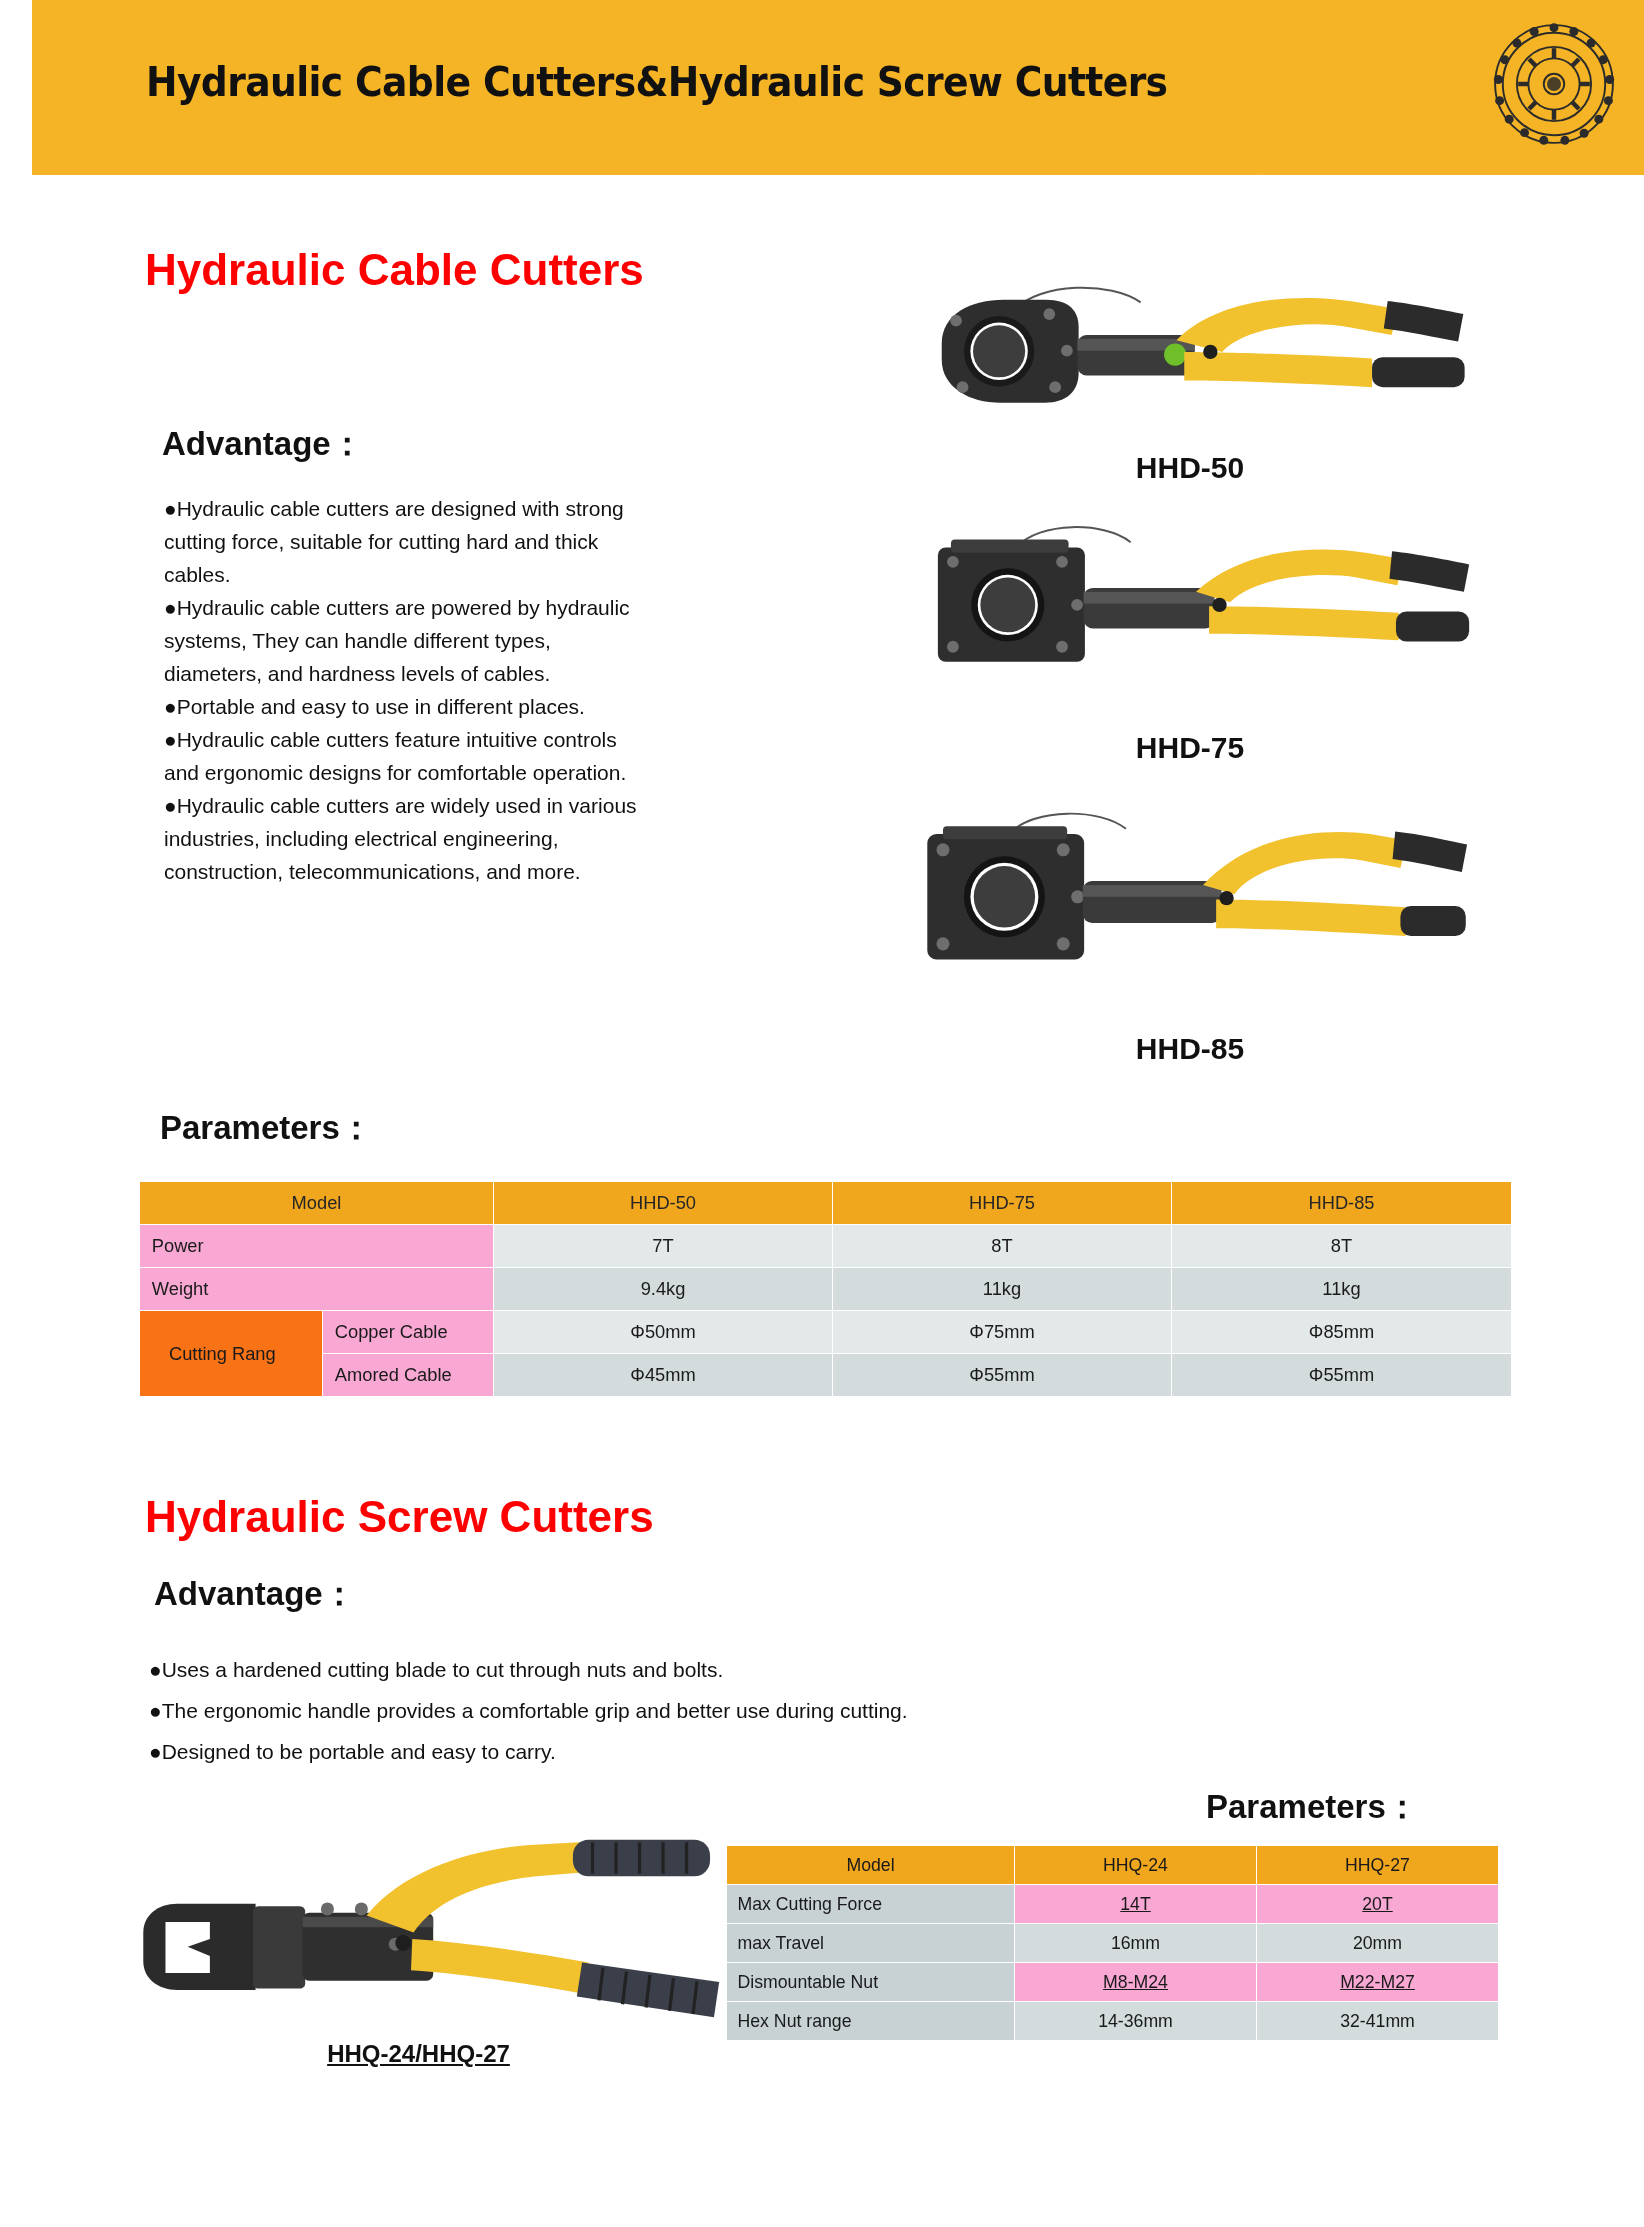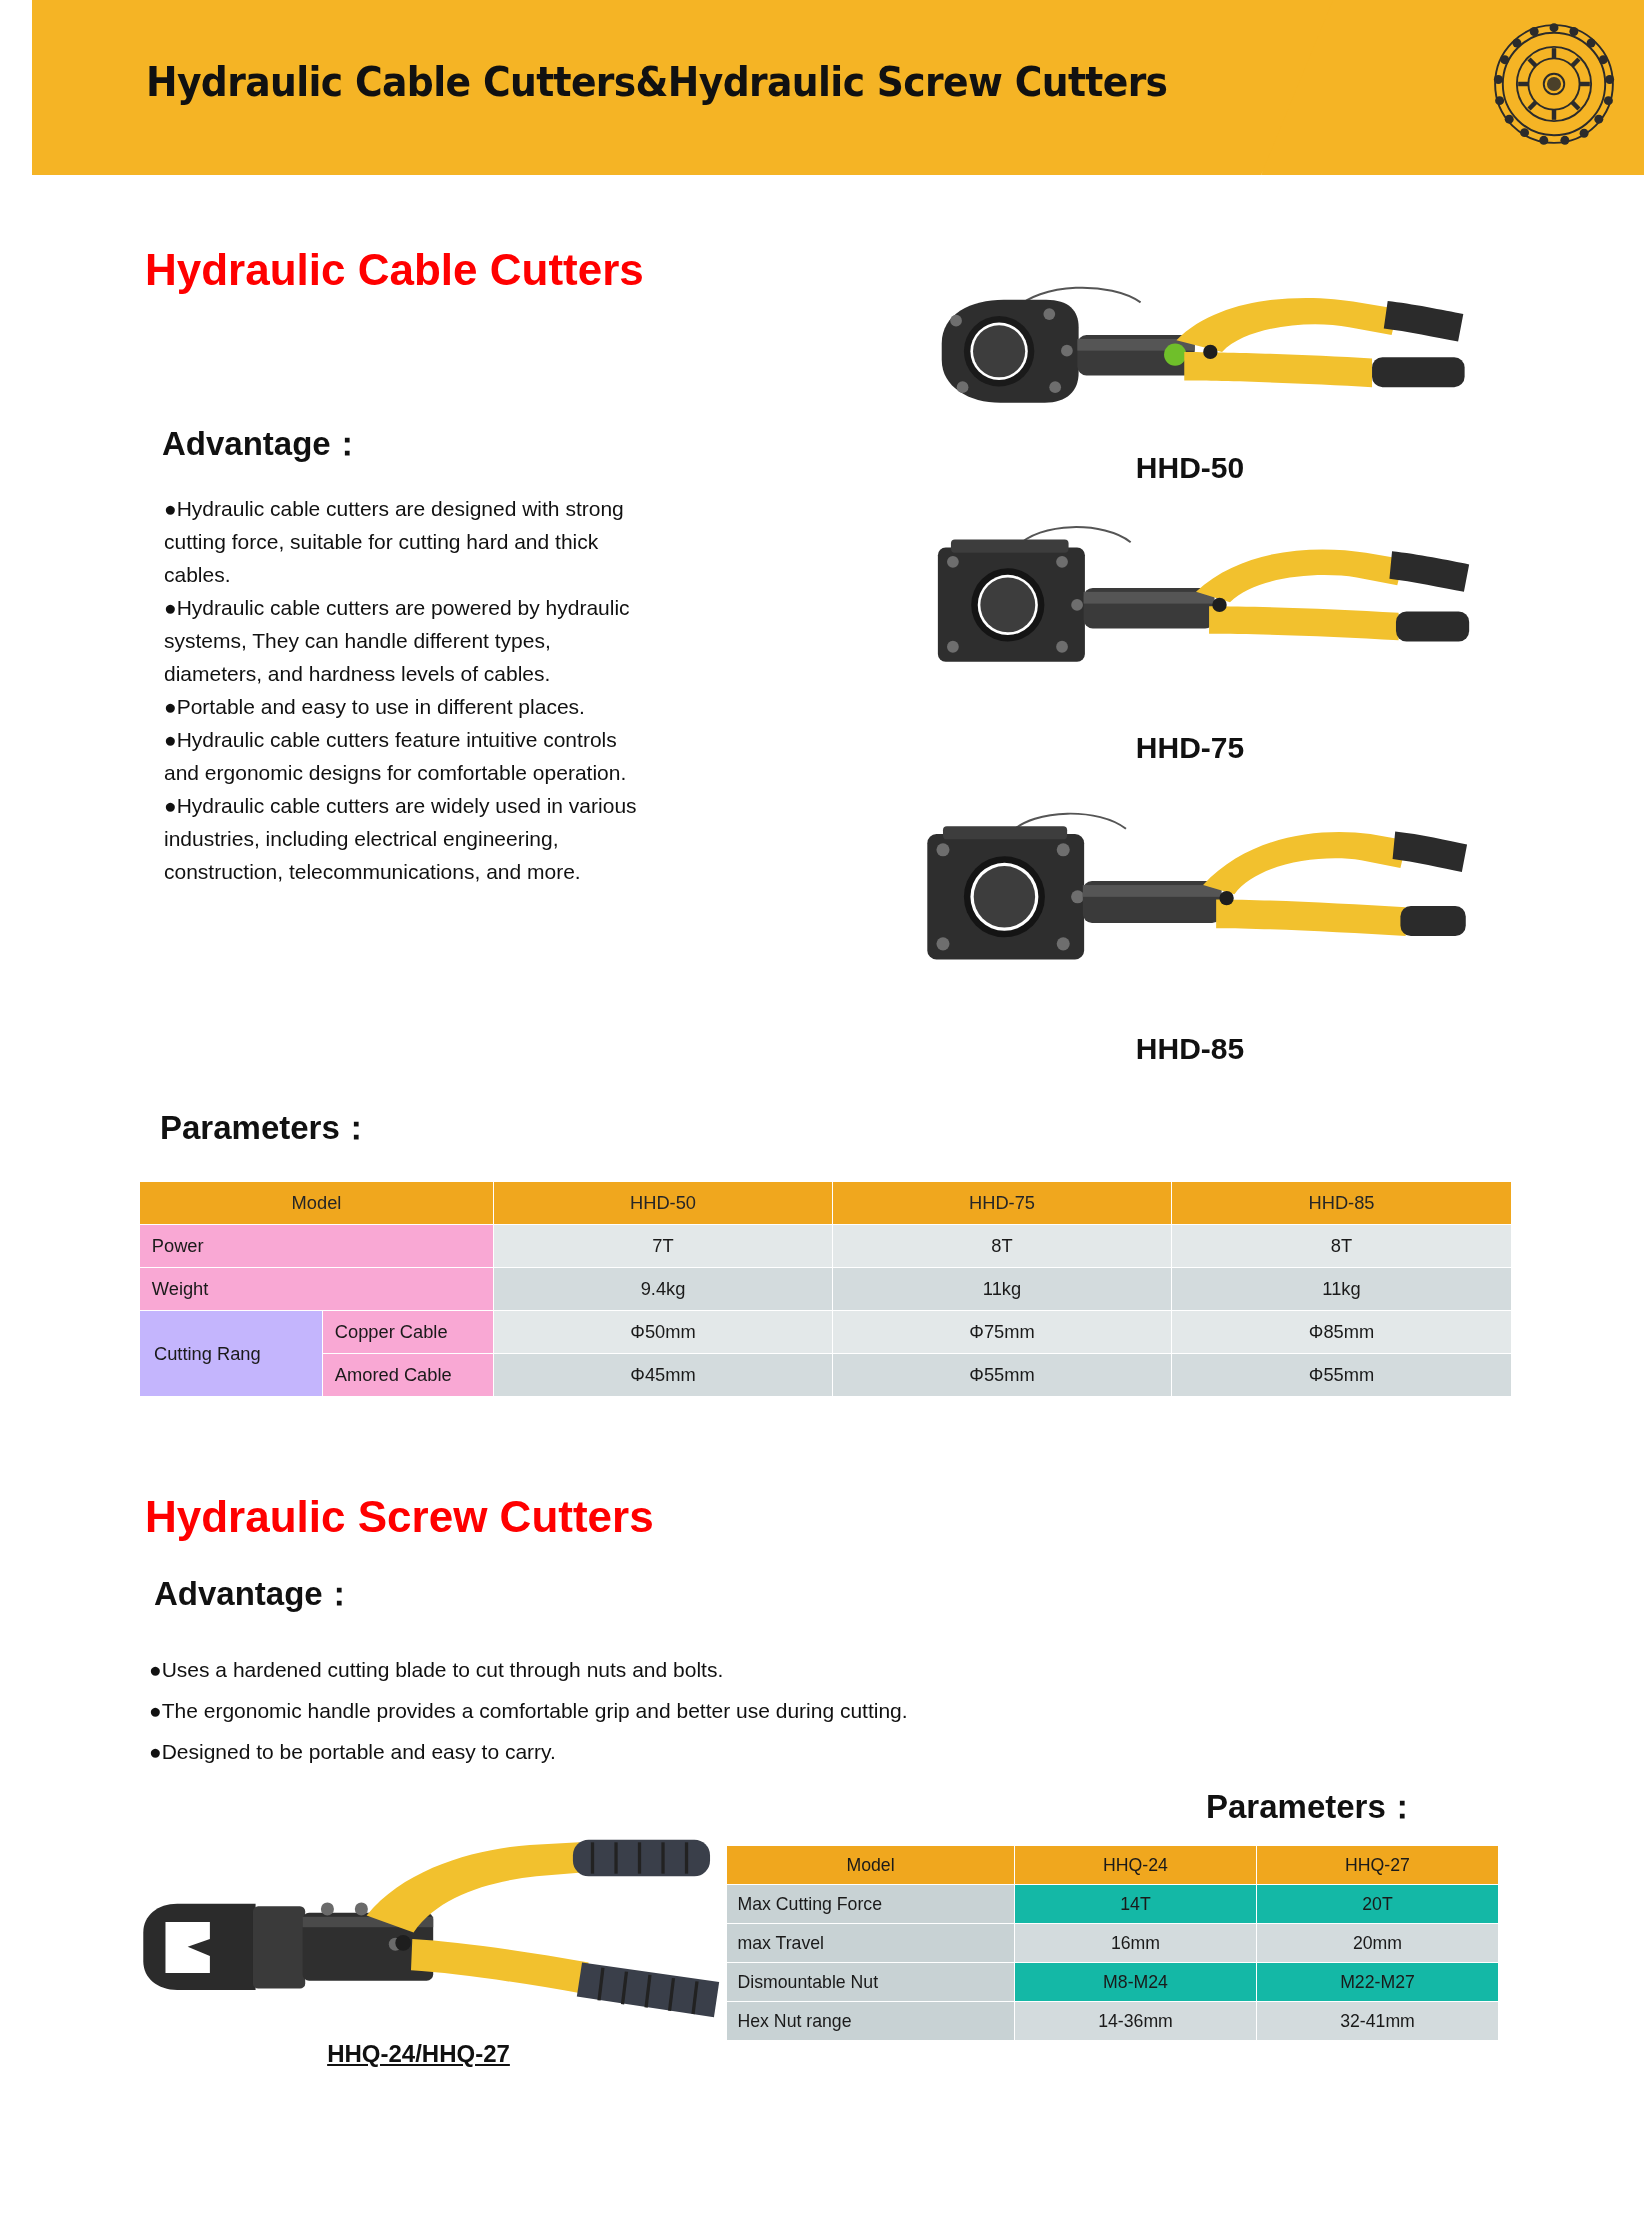--- a/index.html
+++ b/index.html
@@ -125,23 +125,23 @@
     background: #F0A71E;
     font-weight: normal;
     color: #262626;
   }
   .ptable .lab {
     background: #f9a8d4;
     text-align: left;
     padding-left: 11.8px;
   }
   .ptable .lab-c {
-    background: #c4b5fd;
+    background: #f97316;
     text-align: left;
-    padding-left: 14px;
+    padding-left: 29px;
   }
   .ptable .val {
     background: #E3E8E9;
   }
   .ptable .val-d {
     background: #D3DBDD;
   }
 
   
   .stable {
@@ -155,21 +155,21 @@
     font-weight: normal;
     padding: 0;
     height: 38px;
   }
   .stable .hdr { background: #F0A71E; }
   .stable .lab {
     background: #C8D2D4;
     text-align: left;
     padding-left: 10.5px;
   }
-  .stable .val { background: #14b8a6; }
+  .stable .val { background: #f9a8d4; text-decoration: underline; }
   .stable .val-d { background: #D3DBDD; }
 
   
   .tool { position: absolute; }
 </style>
 </head>
 <body>
 
 <div class="header">
   <div class="header-band"></div>

